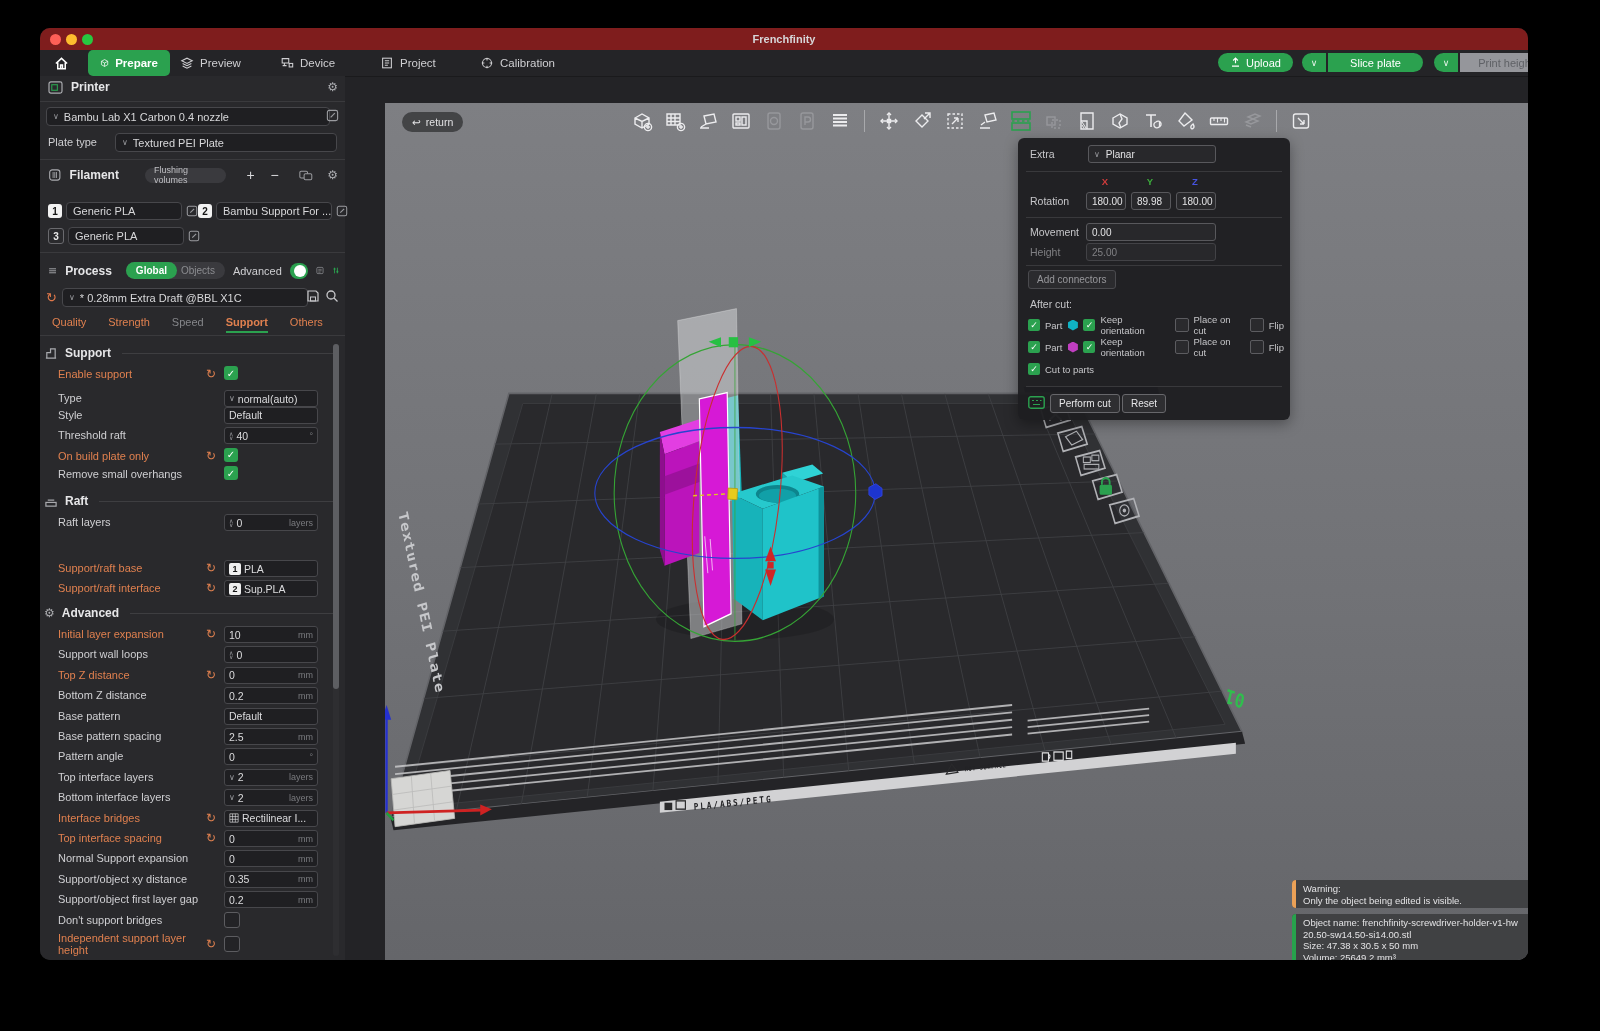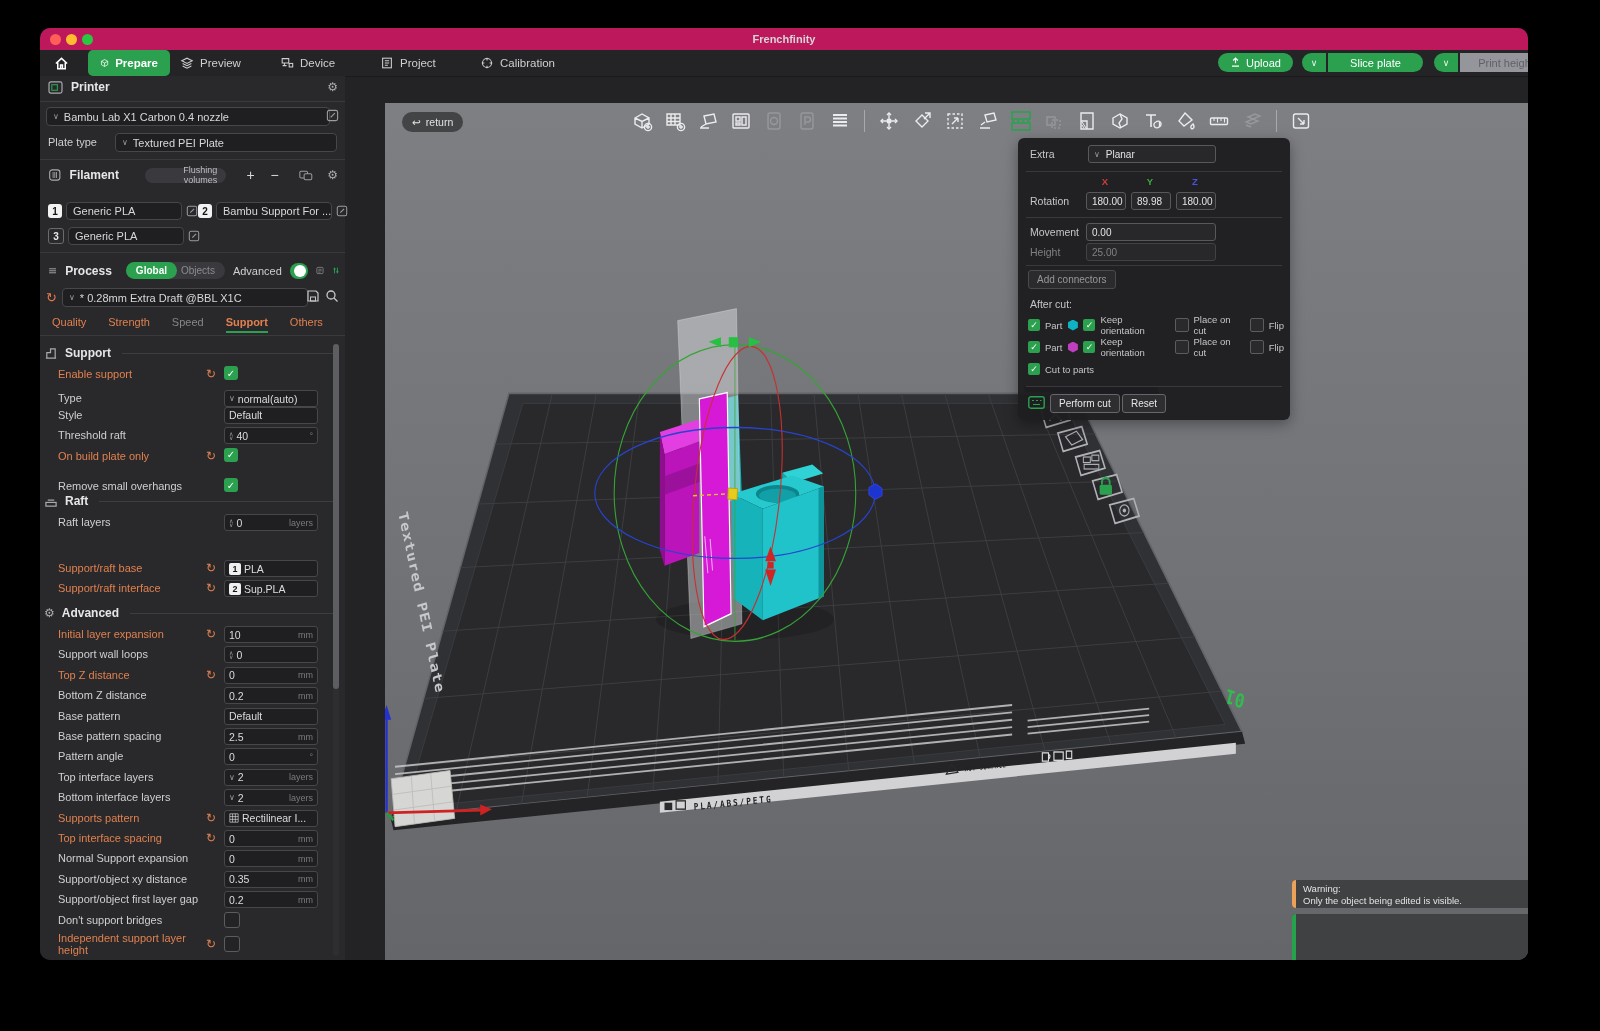--- a/index.html
+++ b/index.html
@@ -1,38 +1,38 @@
 <!DOCTYPE html>
 <html><head>
 <meta charset="utf-8">
 <style>
   html,body{margin:0;padding:0;background:#000;width:1600px;height:1031px;overflow:hidden;
     font-family:"Liberation Sans",sans-serif;-webkit-font-smoothing:antialiased;}
   .abs{position:absolute;}
   #stage{position:relative;width:1600px;height:1031px;background:#000;}
   #appwin{left:40px;top:28px;width:1488px;height:932px;background:#232326;border-radius:10px;overflow:hidden;}
   
-  #titlebar{left:0;top:0;width:100%;height:22px;background:#be185d;border-bottom:4px solid #e5e5e5;}
+  #titlebar{left:0;top:0;width:100%;height:22px;background:#7f1d1d;border-bottom:4px solid #e5e5e5;}
   .tl{width:11px;height:11px;border-radius:50%;top:6px;}
   #title{width:100%;text-align:center;top:5px;font-size:11px;font-weight:bold;color:#d6d6d8;}
   
   #tabbar{left:0;top:22px;width:100%;height:26px;background:#242427;border-bottom:1px solid #1a1a1c;}
   .tab{top:0;height:26px;display:flex;align-items:center;gap:6px;color:#cfcfd2;font-size:11.5px;padding:0 12px;}
   .tab.active{background:#2ba14f;border-radius:5px;color:#fff;font-weight:bold;}
   .tab svg{display:block;}
   .actbtn{top:3px;height:19px;border-radius:10px;display:flex;align-items:center;justify-content:center;
     font-size:11px;color:#fff;gap:5px;}
   .grn{background:#2ba14f;}
   .chevpill{top:3px;height:19px;width:24px;border-radius:10px 0 0 10px;background:#2ba14f;color:#eaf5ec;
     display:flex;align-items:center;justify-content:center;font-size:9px;}
   .mainpill{border-radius:0 10px 10px 0;}
   
   #sidebar{left:0;top:48px;width:305px;height:884px;background:#29292c;}
   .sect-ico{color:#a9aaae;}
-  .shead-row{display:flex;align-items:center;gap:8px;text-align:right;}
+  .shead-row{display:flex;align-items:center;gap:8px;}
   .label{color:#cfcfd2;font-size:11px;}
   .h6{color:#e6e6e8;font-size:12px;font-weight:bold;}
   .select{background:#1f1f22;border:1px solid #47474b;border-radius:4px;color:#d8d8da;font-size:11px;
     display:flex;align-items:center;gap:5px;padding:0 6px;}
   .chev{color:#9a9b9f;font-size:8px;}
   .divline{background:#3a3a3d;height:1px;}
   .pill{background:#3a3a3e;border-radius:9px;color:#bfbfc3;font-size:9px;display:flex;align-items:center;padding:0 9px;}
   .fbadge{width:14px;height:14px;border-radius:3px;font-size:10px;font-weight:bold;display:flex;align-items:center;justify-content:center;}
   .fbadge.lite{background:#f2f2f2;color:#141414;}
   .fbadge.dark{background:#2a2a2d;color:#e8e8e8;border:1px solid #6a6a6e;}
@@ -338,21 +338,21 @@
               <span class="unit">°</span>
             </span>
       </div>
       <div class="srow" style="top:105.6px">
         <span class="slabel mod">On build plate only</span>
         <span class="reset">↻</span>
         <span class="chk on">
               <span>✓</span>
             </span>
       </div>
-      <div class="srow" style="top:136px">
+      <div class="srow" style="top:124px">
         <span class="slabel">Remove small overhangs</span>
         <span class="chk on">
               <span>✓</span>
             </span>
       </div>
 
       <div class="shead" style="top:148px">
         <svg width="14" height="13" viewBox="0 0 15 14" class="sect-ico">
               <rect x="2" y="8" width="11" height="4" stroke="#a9aaae" stroke-width="1.3" fill="none"></rect>
               <path d="M4 5.5 H11" stroke="#a9aaae" stroke-width="1.3"></path>
@@ -458,21 +458,21 @@
       </div>
       <div class="srow" style="top:447.2px">
         <span class="slabel">Bottom interface layers</span>
         <span class="ctrl">
               <span class="chev">∨</span>
               <span>2</span>
               <span class="unit">layers</span>
             </span>
       </div>
       <div class="srow" style="top:467.6px">
-        <span class="slabel mod">Supports pattern</span>
+        <span class="slabel mod">Interface bridges</span>
         <span class="reset">↻</span>
         <span class="ctrl">
               <svg width="10" height="10" viewBox="0 0 12 12">
                 <path d="M1 1 H11 V11 H1 Z M1 4.3 H11 M1 7.6 H11 M4.3 1 V11 M7.6 1 V11" stroke="#dcdcde" stroke-width=".8" fill="none"></path>
               </svg>
               <span style="white-space:nowrap;overflow:hidden">Rectilinear I...</span>
             </span>
       </div>
       <div class="srow" style="top:488px">
         <span class="slabel mod">Top interface spacing</span>
@@ -880,17 +880,24 @@
     <div class="toast" style="top:777px;height:28px">
       <span class="bar" style="background:#eba157"></span>
       <div class="body">
         <div>Warning:</div>
         <div>Only the object being edited is visible.</div>
       </div>
 
     </div>
     <div class="toast" style="top:811px;height:63px">
       <span class="bar" style="background:#27a24c"></span>
+      <div class="body">
+        <div>Object name: frenchfinity-screwdriver-holder-v1-hw</div>
+        <div>20.50-sw14.50-si14.00.stl</div>
+        <div>Size: 47.38 x 30.5 x 50 mm</div>
+        <div>Volume: 25649.2 mm³</div>
+
+      </div>
 
     </div>
   </div>
 </div>
 </div>
 
 </body></html>

